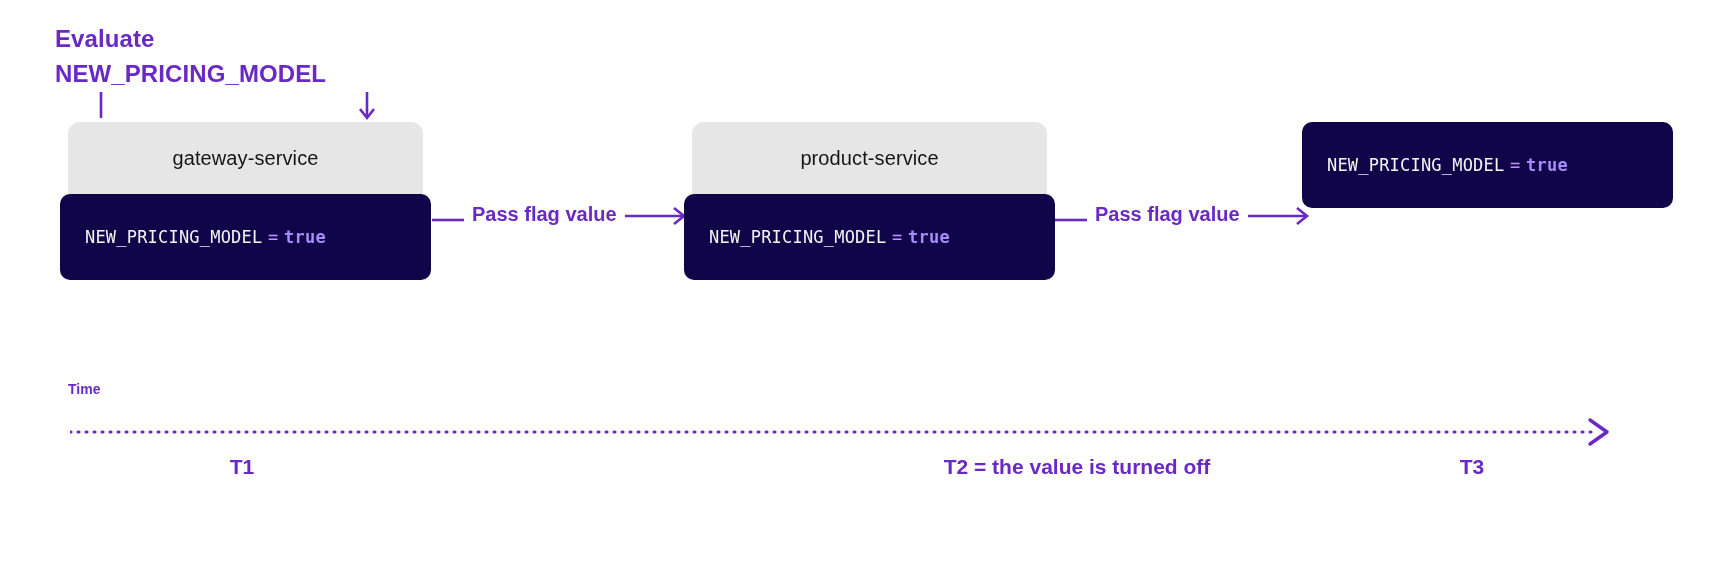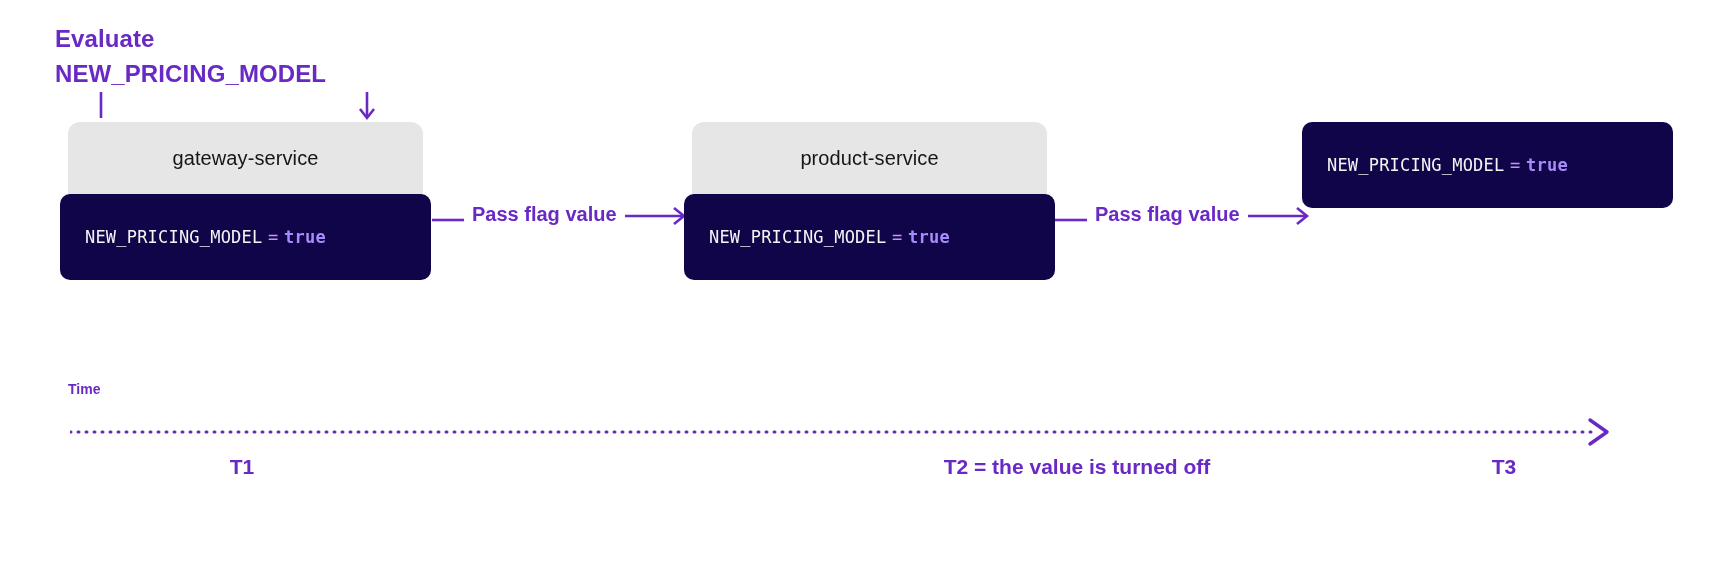--- a/index.html
+++ b/index.html
@@ -122,21 +122,21 @@
     position: absolute;
     top: 455px;
     color: #6929c4;
     font-weight: bold;
     font-size: 21px;
     white-space: nowrap;
     transform: translateX(-50%);
   }
   .tick-t1 { left: 242px; }
   .tick-t2 { left: 1077px; }
-  .tick-t3 { left: 1472px; margin-left: 32px; }
+  .tick-t3 { left: 1472px; }
 </style>
 </head>
 <body>
 
 <div id="canvas">
 
   <div class="eval-annotation">
     <span class="eval-line1">Evaluate</span>
     <span class="eval-line2">NEW_PRICING_MODEL</span>
   </div>

